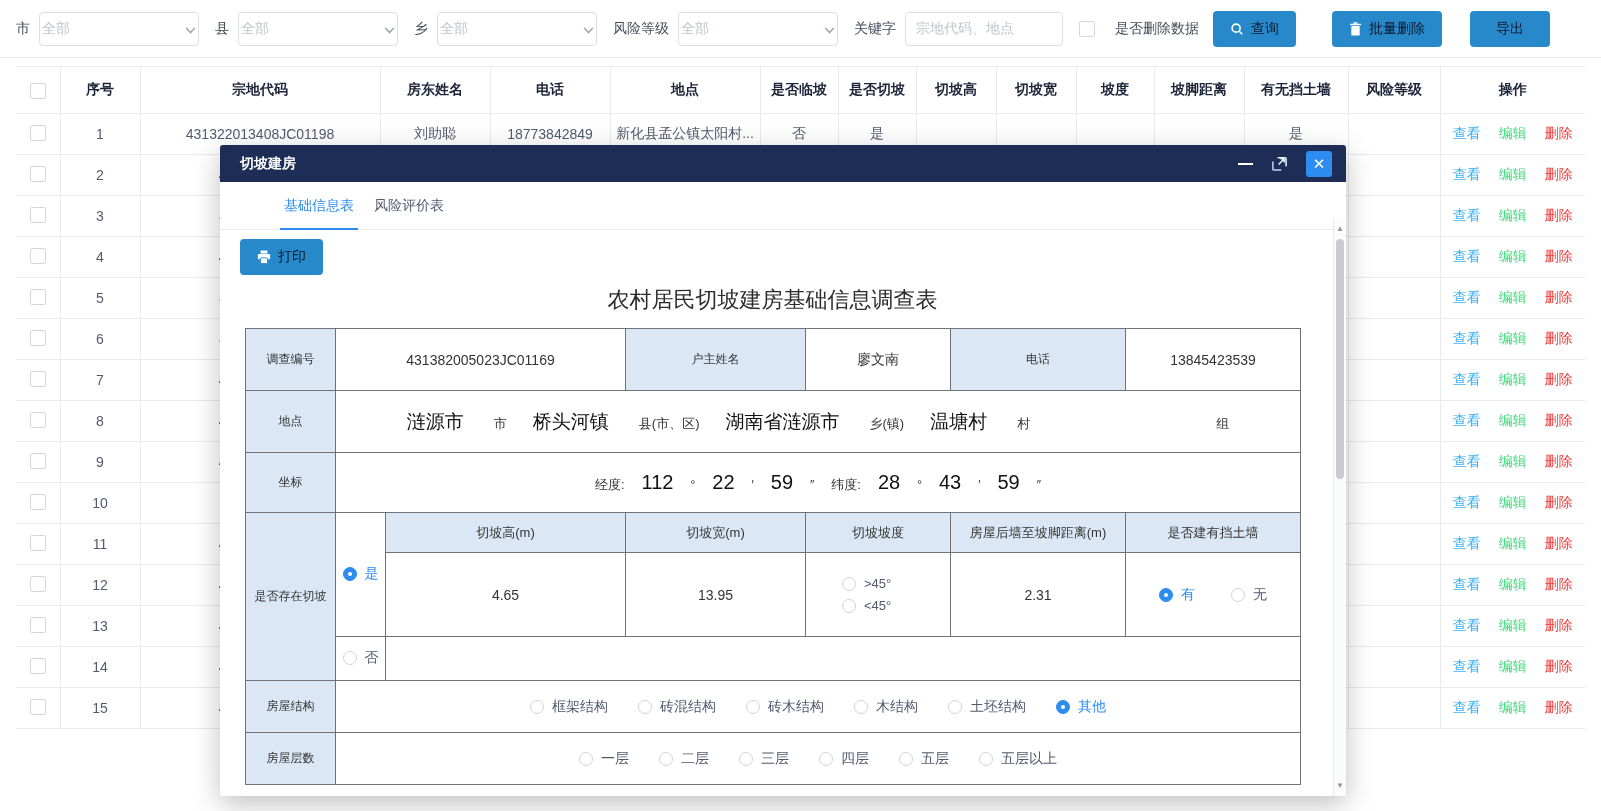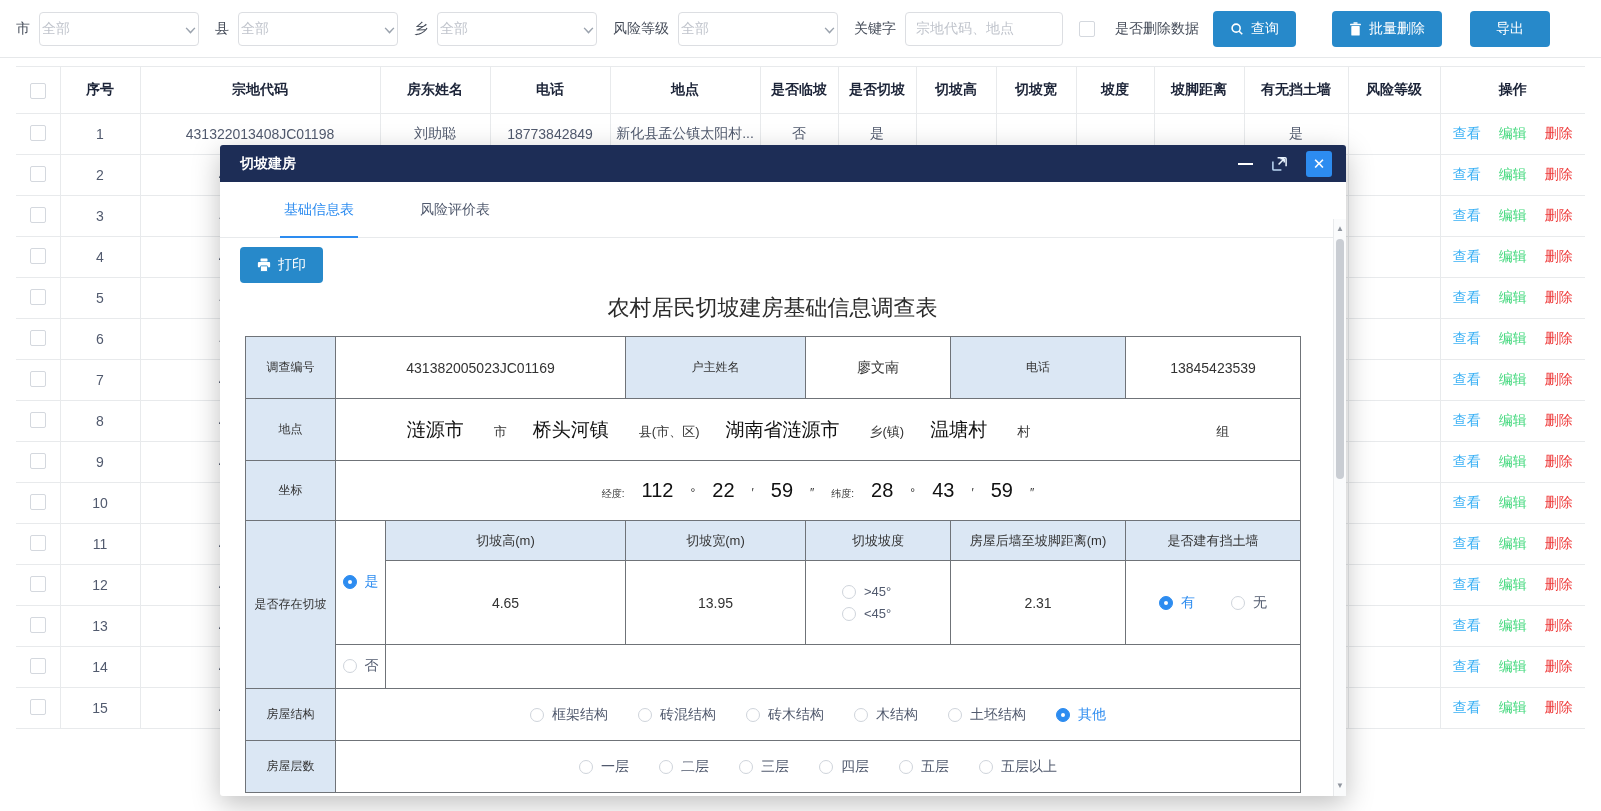--- a/index.html
+++ b/index.html
@@ -16,21 +16,21 @@
   .fgroup{display:flex;align-items:center;gap:9px;margin-right:16px}
   .flabel{font-size:14px;color:#454c59;white-space:nowrap}
   .fselect{width:160px;height:34px;border:1px solid #dcdee2;border-radius:4px;display:flex;
            align-items:center;justify-content:space-between;padding:0 2px;background:#fff;cursor:pointer}
   .fselect .val{color:#c0c4cc;font-size:14px}
   .finput{width:158px;height:34px;border:1px solid #dcdee2;border-radius:4px;display:flex;
           align-items:center;padding:0 10px;margin-left:9px;cursor:text}
   .finput .ph{color:#c0c4cc;font-size:14px}
   .fcheck{display:flex;align-items:center;gap:20px;margin-left:16px}
   .cb{width:16px;height:16px;border:1px solid #d4d8de;border-radius:2px;background:#fff;display:inline-block;flex:none}
-  .btn{height:36px;border:none;border-radius:4px;background:var(--accent);color:#ffffff;font-size:14px;
+  .btn{height:36px;border:none;border-radius:4px;background:var(--accent);color:#0f172a;font-size:14px;
        display:inline-flex;align-items:center;justify-content:space-between;gap:7px;padding:0 17px;
        margin-left:14px;cursor:pointer;font-family:inherit}
   .btn.b2{margin-left:36px}.btn.b3{margin-left:28px;padding:0 26px}
 
   
   .tbl-wrap{margin:8px 16px 0}
   table.main{border-collapse:collapse;table-layout:fixed;width:1569px}
   .main th{height:47px;font-size:14px;font-weight:bold;color:#1c2438;background:#fff;
            border-top:1px solid var(--border);border-bottom:1px solid var(--border);
            border-right:1px solid var(--border);text-align:center;white-space:nowrap;overflow:hidden}
@@ -47,21 +47,21 @@
   .modal{position:absolute;left:220px;top:145px;width:1126px;height:651px;background:#fff;
          box-shadow:0 8px 28px rgba(0,0,0,.25);border-radius:3px;z-index:10}
   .mhead{height:37px;background:var(--navy);border-radius:3px 3px 0 0;display:flex;align-items:center;padding:0 14px 0 20px}
   .mtitle{color:#fff;font-size:14px;font-weight:bold;flex:1}
   .mctrl{display:flex;align-items:center;gap:18px}
   .min-bar{width:15px;height:2px;background:#fff;display:block;cursor:pointer}
   .max-ic{cursor:pointer;display:flex}
   .close-btn{width:26px;height:26px;background:var(--blue);border-radius:3px;color:#fff;display:flex;
              align-items:center;justify-content:center;font-size:15px;font-weight:bold;cursor:pointer}
   .mbody{position:relative;height:614px}
-  .mtabs{display:flex;gap:66px;padding-left:64px;height:56px;border-bottom:1px solid var(--border);margin-right:13px}
+  .mtabs{display:flex;gap:20px;padding-left:64px;height:48px;border-bottom:1px solid var(--border);margin-right:13px}
   .mtab{display:flex;align-items:center;font-size:14px;color:#515a6e;position:relative;cursor:pointer}
   .mtab.active{color:var(--blue)}
   .mtab.active::after{content:"";position:absolute;left:-4px;right:-4px;bottom:-1px;height:2px;background:var(--blue)}
   .print-btn{margin:9px 0 0 28px}
 
   .ftitle{width:1055px;margin:10px 0 0 25px;text-align:center;font-size:22px;color:#2b2b2b}
 
   table.form{border-collapse:collapse;table-layout:fixed;width:1055px;margin:13px 0 0 25px}
   .form td{border:1px solid var(--formbd);font-size:14px;color:#333;text-align:center;vertical-align:middle;
            padding:0 6px;overflow:hidden}
@@ -73,21 +73,21 @@
   .frst{height:52px}.frfl{height:52px}
 
   .loc-row{display:flex;justify-content:center;align-items:baseline;gap:26px}
   .loc-pair{display:flex;align-items:baseline;gap:30px}
   .loc-val{font-size:19px;color:#111;white-space:nowrap}
   .loc-val.empty{min-width:130px}
   .loc-unit{font-size:13px;color:#333;white-space:nowrap}
   .coord-row{display:flex;justify-content:center;align-items:baseline;gap:17px}
   .coord-num{font-size:20px;color:#111}
   .coord-sym{font-size:12px;color:#333}
-  .coord-lab{font-size:10px;color:#333}
+  .coord-lab{font-size:13px;color:#333}
 
   .rdo{width:14px;height:14px;border:1px solid #cfd4db;border-radius:50%;background:#fff;display:inline-block;position:relative;flex:none}
   .rdo.on{background:var(--blue);border-color:var(--blue)}
   .rdo.on::after{content:"";position:absolute;left:4px;top:4px;width:4px;height:4px;background:#fff;border-radius:50%}
   .ropt{display:inline-flex;align-items:center;gap:8px;color:#515a6e;font-size:14px;cursor:pointer;white-space:nowrap}
   .ropt.sel .rtxt{color:var(--blue)}
   .rgroup{display:flex;gap:30px;justify-content:center;align-items:center}
   .slope-stack{display:flex;flex-direction:column;gap:7px;align-items:flex-start;padding-left:30px}
   .slope-stack .ropt{font-size:13px}
   .wall-row{display:flex;gap:36px;justify-content:center}

